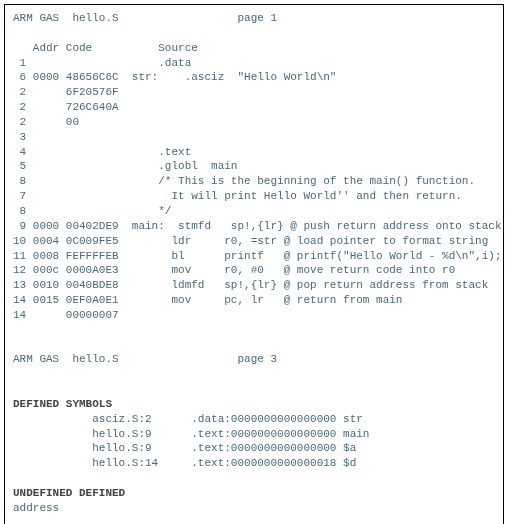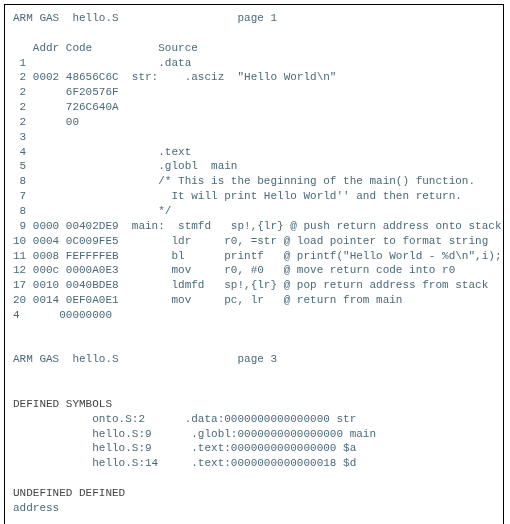--- a/index.html
+++ b/index.html
@@ -19,54 +19,54 @@
   width: 500px;
 }
 pre {
   margin: 0;
   white-space: pre;
   font-family: "Courier New", monospace;
   font-size: 11px;
   line-height: 1.35;
   color: #4a6a7a;
 }
-.blk { color: #444; }
+.blk { color: #444; font-weight: bold; }
 </style>
 </head>
 <body>
 
 <div class="frame">
 <pre><span>ARM GAS  hello.S                  page 1</span>
 
 <span>   Addr Code          Source</span>
 <span> 1                    .data</span>
-<span> 2 0002 48656C6C  str:    .asciz  "Hello World\n"</span>
+<span> 6 0000 48656C6C  str:    .asciz  "Hello World\n"</span>
 <span> 2      6F20576F</span>
 <span> 2      726C640A</span>
 <span> 2      00</span>
 <span> 3</span>
 <span> 4                    .text</span>
 <span> 5                    .globl  main</span>
 <span> 8                    /* This is the beginning of the main() function.</span>
 <span> 7                      It will print Hello World'' and then return.</span>
 <span> 8                    */</span>
 <span> 9 0000 00402DE9  main:  stmfd   sp!,{lr} @ push return address onto stack</span>
 <span>10 0004 0C009FE5        ldr     r0, =str @ load pointer to format string</span>
 <span>11 0008 FEFFFFEB        bl      printf   @ printf("Hello World - %d\n",i);</span>
 <span>12 000c 0000A0E3        mov     r0, #0   @ move return code into r0</span>
-<span>17 0010 0040BDE8        ldmfd   sp!,{lr} @ pop return address from stack</span>
-<span>20 0014 0EF0A0E1        mov     pc, lr   @ return from main</span>
-<span>4      00000000</span>
+<span>13 0010 0040BDE8        ldmfd   sp!,{lr} @ pop return address from stack</span>
+<span>14 0015 0EF0A0E1        mov     pc, lr   @ return from main</span>
+<span>14      00000007</span>
 
 
 <span>ARM GAS  hello.S                  page 3</span>
 
 
 <span class="blk">DEFINED SYMBOLS</span>
-<span>            onto.S:2      .data:0000000000000000 str</span>
-<span>            hello.S:9      .globl:0000000000000000 main</span>
+<span>            asciz.S:2      .data:0000000000000000 str</span>
+<span>            hello.S:9      .text:0000000000000000 main</span>
 <span>            hello.S:9      .text:0000000000000000 $a</span>
 <span>            hello.S:14     .text:0000000000000018 $d</span>
 
 <span class="blk">UNDEFINED DEFINED</span>
 <span>address</span>
 </pre>
 </div>
 
 </body></html>

